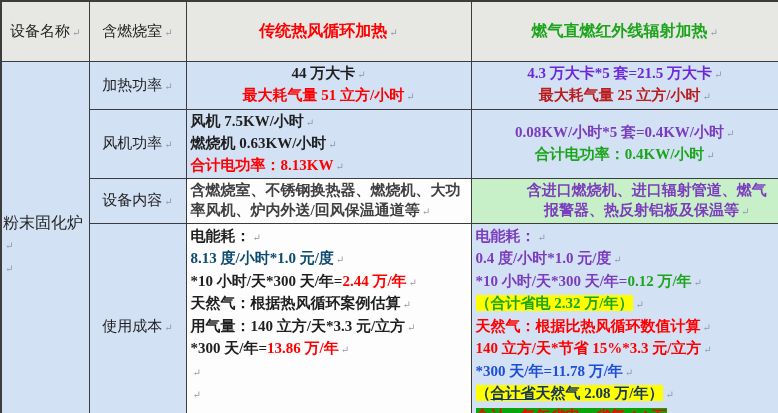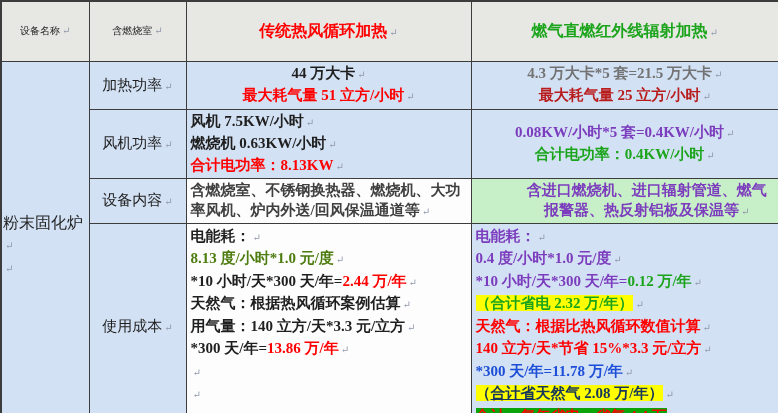--- a/index.html
+++ b/index.html
@@ -21,21 +21,21 @@
     border-collapse:collapse;table-layout:fixed;width:778px;
     border:2px solid var(--border);
   }
   .cmp th,.cmp td{
     border:1px solid var(--border);
     padding:1px 4px;box-sizing:border-box;overflow:hidden;
     color:var(--ink);
   }
   .cmp thead th{
     background:var(--header-gray);
-    height:60px;font-size:10px;font-weight:400;
+    height:60px;font-size:15px;font-weight:400;
     text-align:center;vertical-align:middle;
   }
   .cmp thead th.accent{font-weight:700;font-size:16px;}
   .cmp tbody td{
     background:var(--cell-blue);
     font-size:15px;font-weight:700;
     text-align:center;vertical-align:middle;
   }
   .cmp td.label-cell{font-weight:400;text-align:center;}
   .cmp td.name-cell{
@@ -84,21 +84,21 @@
         <td class="name-cell" rowspan="4">
           <div class="line">粉末固化炉</div>
           <div class="line"></div>
         </td>
         <td class="label-cell pm">加热功率</td>
         <td class="content" style="text-align: center;">
             <div class="line"><span style="color: rgb(31, 31, 31);">44 万大卡</span></div>
             <div class="line"><span style="color: rgb(255, 0, 0);">最大耗气量 51 立方/小时</span></div>
           </td>
         <td class="content" style="text-align: center;">
-            <div class="line"><span style="color: #737373;">4.3 万大卡*5 套=21.5 万大卡</span></div>
+            <div class="line"><span style="color: #6d28d9;">4.3 万大卡*5 套=21.5 万大卡</span></div>
             <div class="line"><span style="color: #b91c1c; font-family: Liberation Serif, serif;">最大耗气量 25 立方/小时</span></div>
           </td>
       </tr>
       <tr class="r-fan">
         <td class="label-cell pm">风机功率</td>
         <td class="content" style="text-align: left;">
             <div class="line"><span style="color: rgb(31, 31, 31);">风机 7.5KW/小时</span></div>
             <div class="line"><span style="color: rgb(31, 31, 31);">燃烧机 0.63KW/小时</span></div>
             <div class="line"><span style="color: rgb(255, 0, 0);">合计电功率：8.13KW</span></div>
           </td>
@@ -113,21 +113,21 @@
             <div class="line"><span style="color: #404040; margin-top: 16px;">含燃烧室、不锈钢换热器、燃烧机、大功率风机、炉内外送/回风保温通道等</span></div>
           </td>
         <td class="content bg-green" style="text-align: center;">
             <div class="line"><span style="color: rgb(123, 60, 189);">含进口燃烧机、进口辐射管道、燃气报警器、热反射铝板及保温等</span></div>
           </td>
       </tr>
       <tr class="r-cost">
         <td class="label-cell pm">使用成本</td>
         <td class="content bg-white" style="text-align: left;">
             <div class="line"><span style="color: rgb(31, 31, 31);">电能耗：</span></div>
-            <div class="line"><span style="color: #4d7c0f;">8.13 度/小时*1.0 元/度</span></div>
+            <div class="line"><span style="color: #0c4a6e;">8.13 度/小时*1.0 元/度</span></div>
             <div class="line"><span style="color: rgb(31, 31, 31);">*10 小时/天*300 天/年=</span><span style="color: rgb(255, 0, 0);">2.44 万/年</span></div>
             <div class="line"><span style="color: rgb(31, 31, 31);">天然气：根据热风循环案例估算</span></div>
             <div class="line"><span style="color: rgb(31, 31, 31);">用气量：140 立方/天*3.3 元/立方</span></div>
             <div class="line"><span style="color: rgb(31, 31, 31);">*300 天/年=</span><span style="color: rgb(255, 0, 0);">13.86 万/年</span></div>
             <div class="line"></div>
             <div class="line"></div>
           </td>
         <td class="content" style="text-align: left;">
             <div class="line"><span style="color: rgb(123, 60, 189);">电能耗：</span></div>
             <div class="line"><span style="color: rgb(123, 60, 189);">0.4 度/小时*1.0 元/度</span></div>

